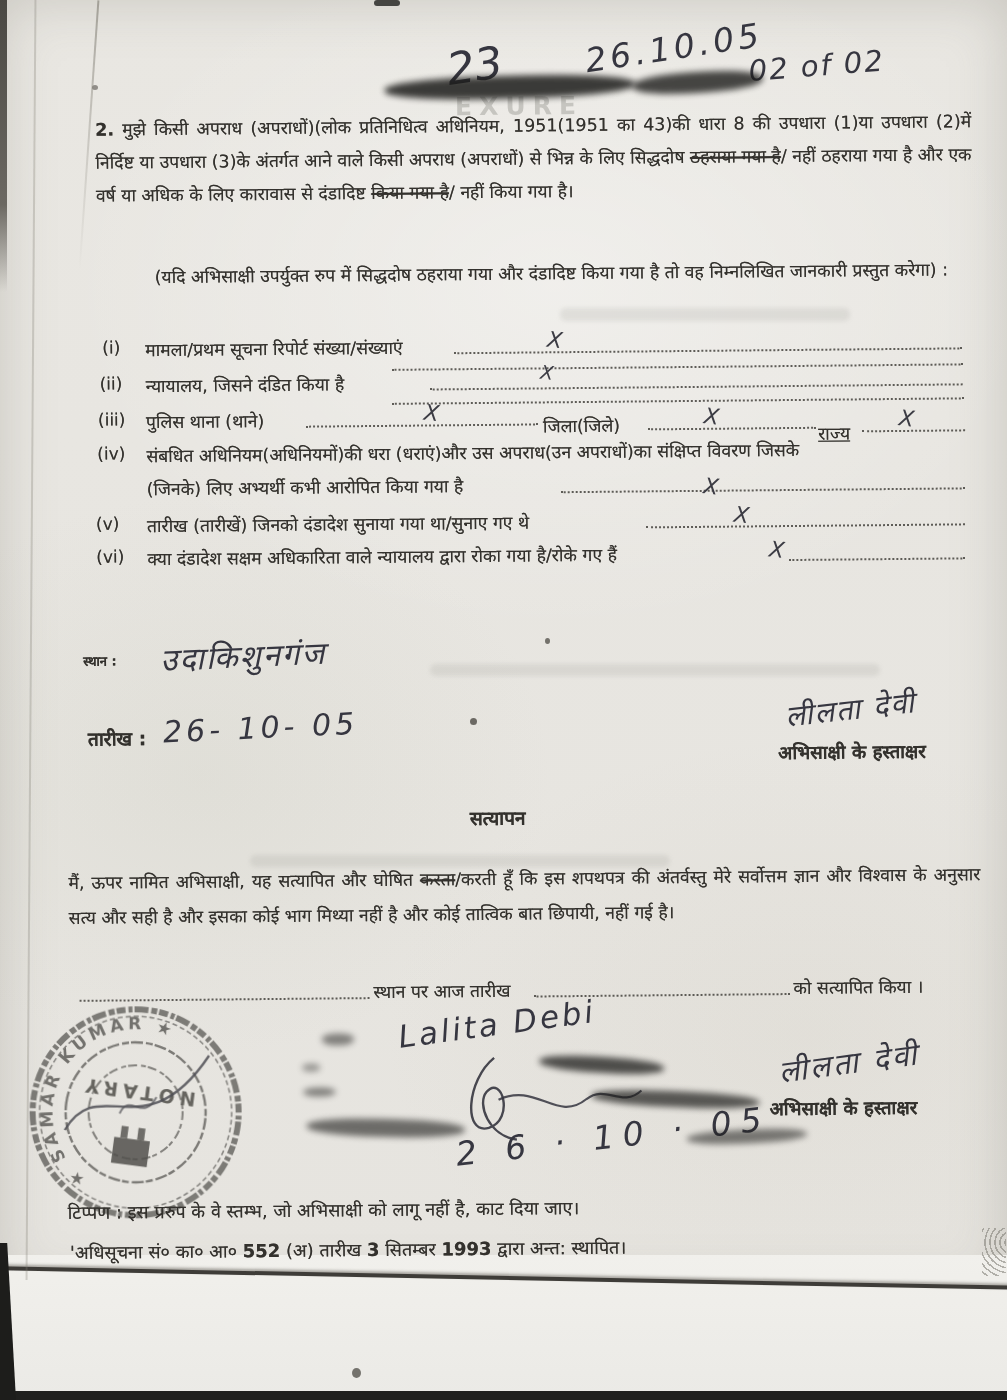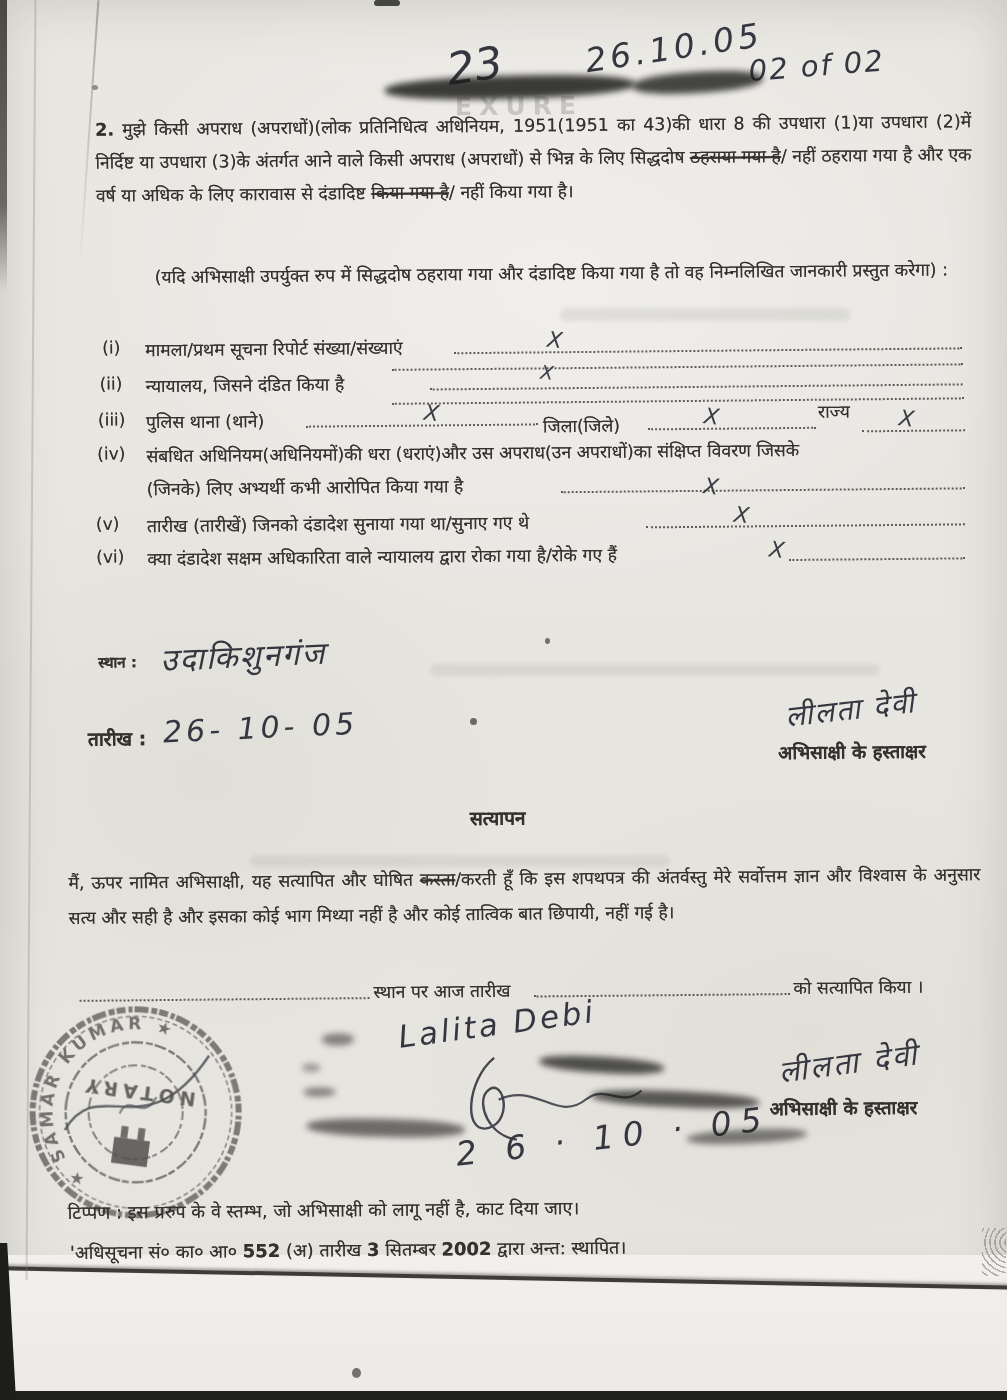--- a/index.html
+++ b/index.html
@@ -106,41 +106,41 @@
     <div class="xmark" style="left:541px;top:362px;font-size:19px;">X</div>
     <div class="dots" style="left:392px;top:402px;width:572px;"></div>
 
     <div class="num print" style="left:98px;top:406px;">(iii)</div>
     <div class="lbl print" style="left:146px;top:406px;">पुलिस थाना (थाने)</div>
     <div class="dots" style="left:306px;top:424px;width:232px;"></div>
     <div class="xmark" style="left:424px;top:400px;">X</div>
     <div class="lbl print" style="left:543px;top:414px;text-align:right;">जिला(जिले)</div>
     <div class="dots" style="left:648px;top:430px;width:168px;"></div>
     <div class="xmark" style="left:704px;top:406px;">X</div>
-    <div class="lbl print" style="left:818px;top:402px;">राज्य</div>
+    <div class="lbl print" style="left:818px;top:424px;text-decoration:underline;">राज्य</div>
     <div class="dots" style="left:862px;top:434px;width:103px;"></div>
     <div class="xmark" style="left:899px;top:410px;">X</div>
 
     <div class="num print" style="left:97px;top:440px;">(iv)</div>
     <div class="lbl print" style="left:146px;top:440px;">संबधित अधिनियम(अधिनियमों)की धरा (धराएं)और उस अपराध(उन अपराधों)का संक्षिप्त विवरण जिसके</div>
     <div class="lbl print" style="left:146px;top:473px;">(जिनके) लिए अभ्यर्थी कभी आरोपित किया गया है</div>
     <div class="dots" style="left:560px;top:492px;width:404px;"></div>
     <div class="xmark" style="left:703px;top:476px;">X</div>
 
     <div class="num print" style="left:95px;top:510px;">(v)</div>
     <div class="lbl print" style="left:146px;top:510px;">तारीख (तारीखें)  जिनको दंडादेश सुनाया गया था/सुनाए गए थे</div>
     <div class="dots" style="left:645px;top:528px;width:319px;"></div>
     <div class="xmark" style="left:733px;top:505px;">X</div>
 
     <div class="num print" style="left:95px;top:543px;">(vi)</div>
     <div class="lbl print" style="left:146px;top:543px;">क्या दंडादेश सक्षम अधिकारिता वाले न्यायालय द्वारा रोका गया है/रोके गए हैं</div>
     <div class="dots" style="left:788px;top:562px;width:176px;"></div>
     <div class="xmark" style="left:768px;top:540px;">X</div>
 
-    <div class="lbl print" style="left:96px;top:648px;font-size:15px;font-weight:bold;">स्थान :</div>
+    <div class="lbl print" style="left:81px;top:648px;font-size:13px;font-weight:bold;">स्थान :</div>
     <div class="hw" style="left:158px;top:632px;font-size:31px;transform:rotate(-2deg);letter-spacing:2px;">उदाकिशुनगंज</div>
     <div class="lbl print" style="left:85px;top:722px;font-size:19px;font-weight:bold;">तारीख :</div>
     <div class="hw" style="left:160px;top:708px;font-size:30px;transform:rotate(-2deg);letter-spacing:4px;">26- 10- 05</div>
 
     <div class="hw" style="left:782px;top:692px;font-size:29px;transform:rotate(-6deg);letter-spacing:2px;">लीलता देवी</div>
     <div class="caption print" style="left:775px;top:742px;">अभिसाक्षी के हस्ताक्षर</div>
 
     <div class="heading print" style="left:466px;top:805px;">सत्यापन</div>
     <p class="print" style="left:64px;top:862px;width:912px;line-height:35px;"><span>मैं, ऊपर नामित अभिसाक्षी, यह सत्यापित और घोषित </span><span class="struck">करता</span><span>/करती हूँ कि इस शपथपत्र की अंतर्वस्तु मेरे सर्वोत्तम ज्ञान और विश्वास के अनुसार सत्य और सही है और इसका कोई भाग मिथ्या नहीं है और कोई तात्विक बात छिपायी, नहीं गई है।</span></p>
 
@@ -181,16 +181,16 @@
         <text x="111" y="138" text-anchor="middle" font-size="19" font-weight="bold" letter-spacing="5" fill="#45443f" opacity=".9" font-family="DejaVu Sans, sans-serif">NOTARY</text>
       </g>
       <path d="M 40 128 C 75 70, 120 150, 185 55" fill="none" stroke="#3a3a42" stroke-width="2.4" opacity=".85"></path>
       <path d="M 95 112 C 105 90, 118 122, 132 96" fill="none" stroke="#3a3a42" stroke-width="2" opacity=".7"></path>
     </svg>
 
     <div class="hw" style="left:772px;top:1045px;font-size:30px;transform:rotate(-7deg);letter-spacing:3px;">लीलता देवी</div>
     <div class="caption print" style="left:763px;top:1098px;">अभिसाक्षी के हस्ताक्षर</div>
 
     <div class="note print" style="left:60px;top:1196px;">टिप्पण : इस प्ररुप के वे स्तम्भ, जो अभिसाक्षी को लागू नहीं है, काट दिया जाए।</div>
-    <div class="note print" style="left:62px;top:1236px;"><span>'अधिसूचना सं० का० आ० </span><b>552</b><span> (अ) तारीख </span><b>3</b><span> सितम्बर </span><b>2002</b><span> द्वारा अन्त: स्थापित।</span></div>
+    <div class="note print" style="left:62px;top:1236px;"><span>'अधिसूचना सं० का० आ० </span><b>552</b><span> (अ) तारीख </span><b>3</b><span> सितम्बर </span><b>1993</b><span> द्वारा अन्त: स्थापित।</span></div>
 
   </div>
 </div>
 
 </body></html>

